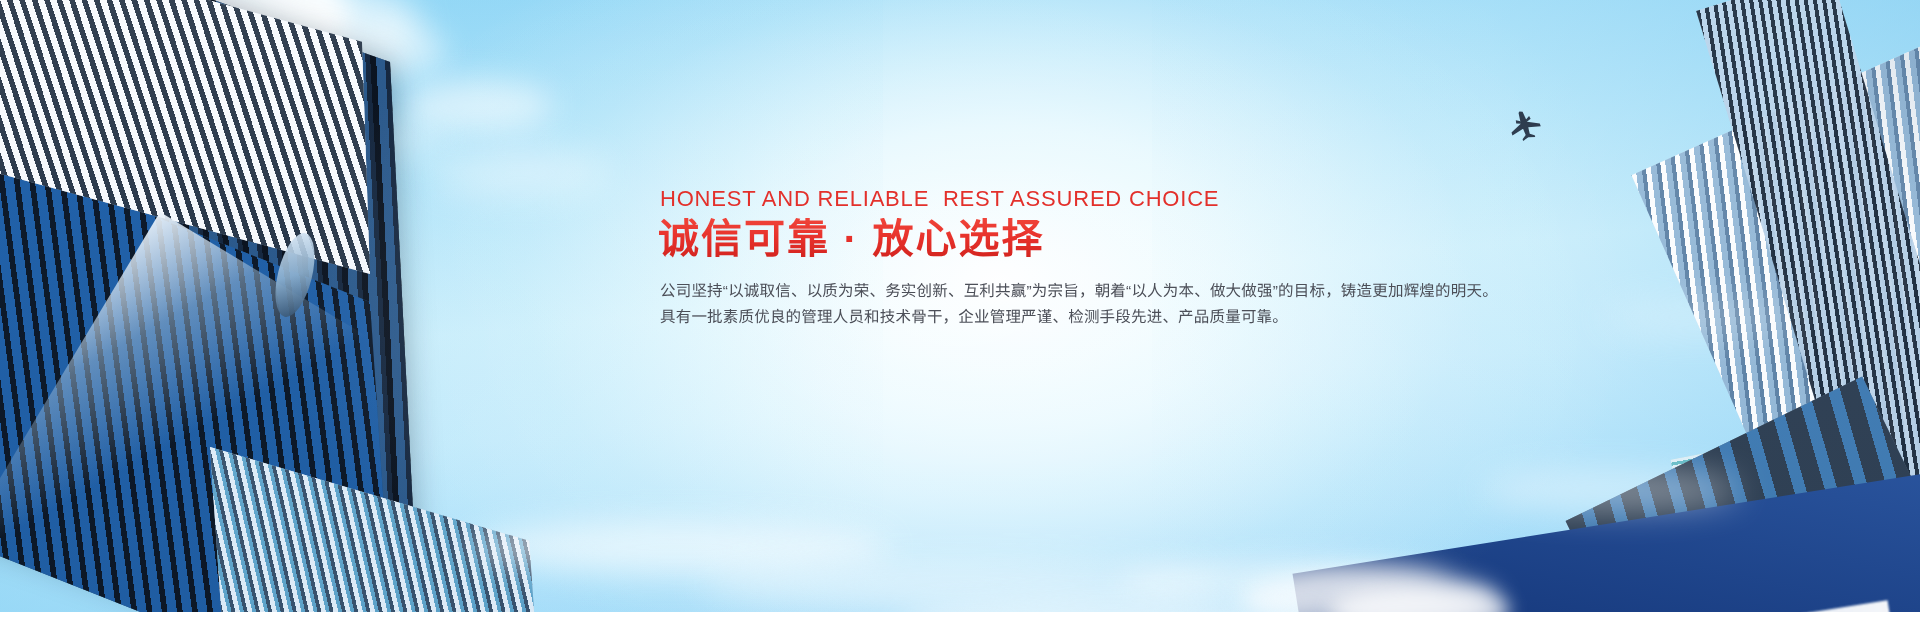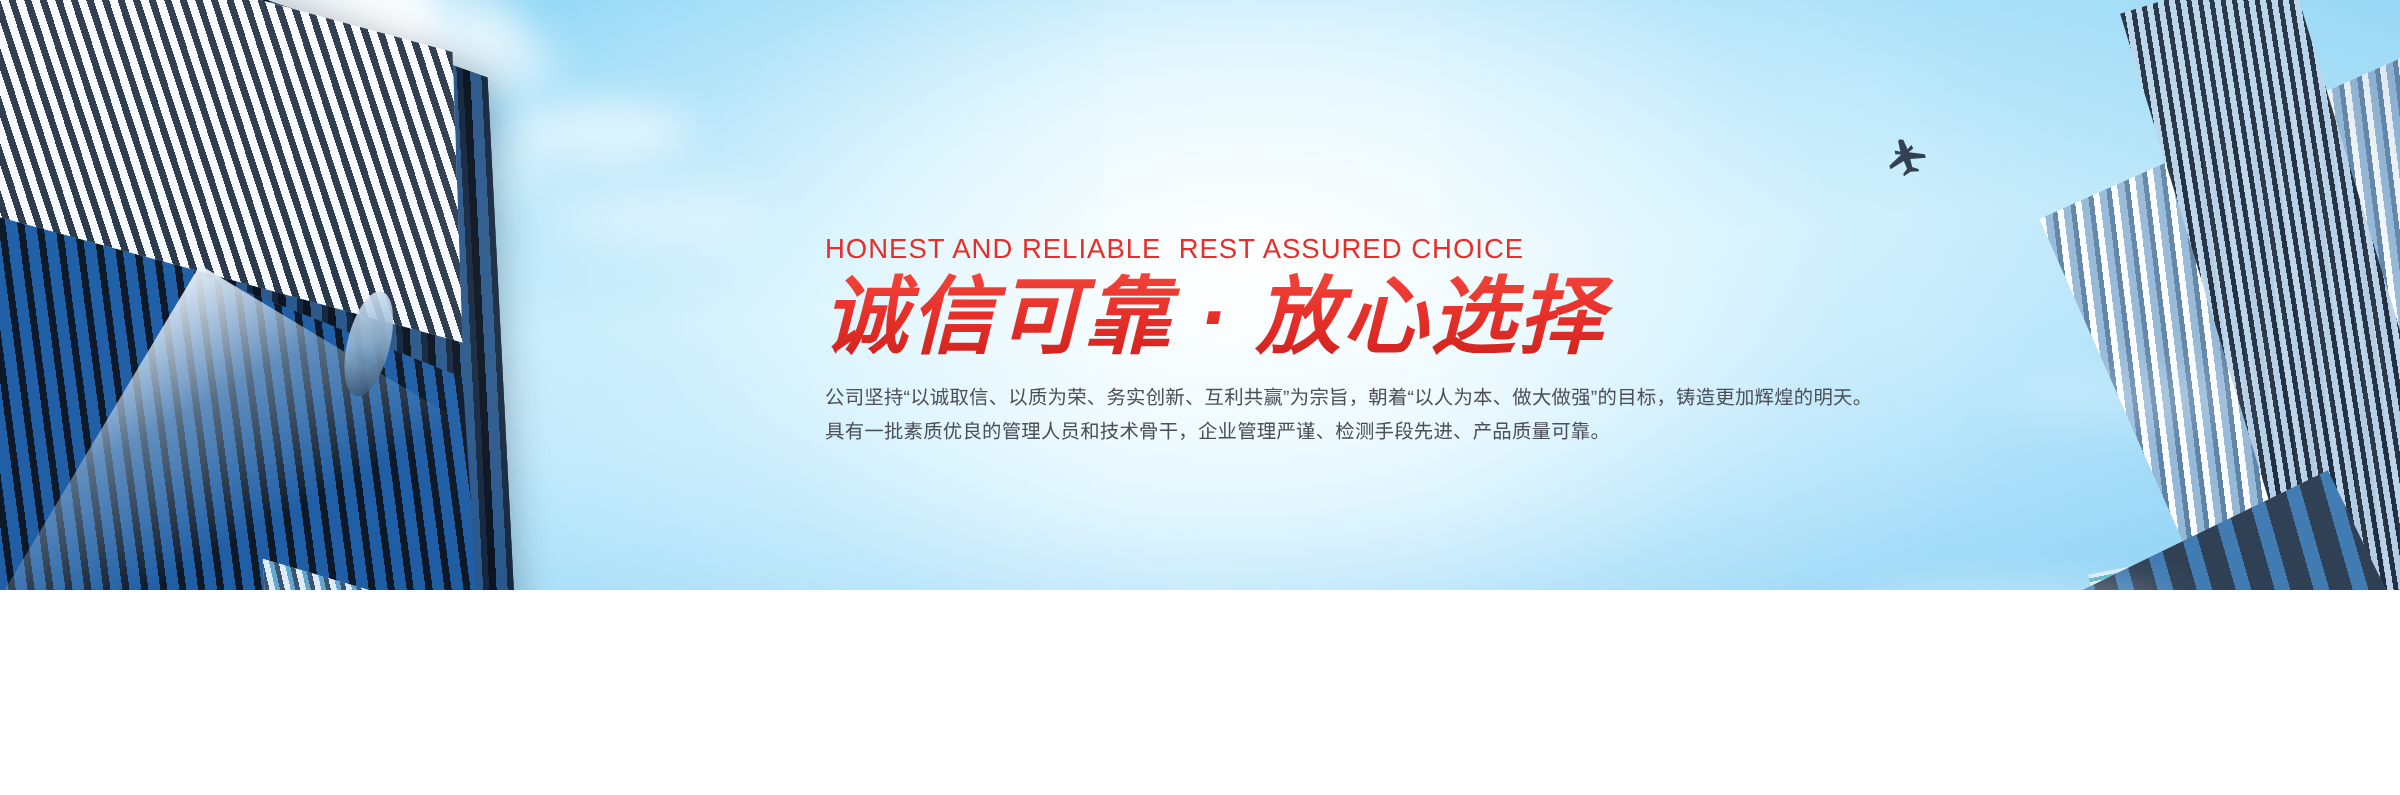--- a/index.html
+++ b/index.html
@@ -8,21 +8,21 @@
     padding: 0;
     background: #ffffff;
   }
   body {
     font-family: "Liberation Sans", "DejaVu Sans", sans-serif;
   }
 
   .banner {
     position: relative;
     width: 1920px;
-    height: 472px;
+    height: 612px;
     overflow: hidden;
     background: #5eead4;
   }
 
   
   .sky-base {
     position: absolute;
     inset: 0;
     background:
       radial-gradient(ellipse 820px 520px at 52% 46%,
@@ -292,31 +292,30 @@
     font-size: 22px;
     letter-spacing: 0.8px;
     font-weight: 400;
     color: #e3302b;
     margin: 0 0 6px 2px;
     white-space: pre;
     line-height: 1.2;
   }
   .headline {
     margin: 0 0 16px 0;
-    font-size: 68px;
+    font-size: 41px;
     font-weight: 700;
     letter-spacing: 2px;
     line-height: 1.06;
     background: linear-gradient(180deg, #f0443a 0%, #e6302a 48%, #cf221d 100%);
     -webkit-background-clip: text;
     background-clip: text;
     color: transparent;
     -webkit-text-fill-color: transparent;
     white-space: nowrap;
-    font-style: italic;
   }
   .desc {
     margin: 0 0 5px 2px;
     font-size: 15.5px;
     line-height: 1.7;
     color: #4c4f58;
     letter-spacing: 0.2px;
     white-space: nowrap;
   }
   .desc-2 { margin-bottom: 0; }

